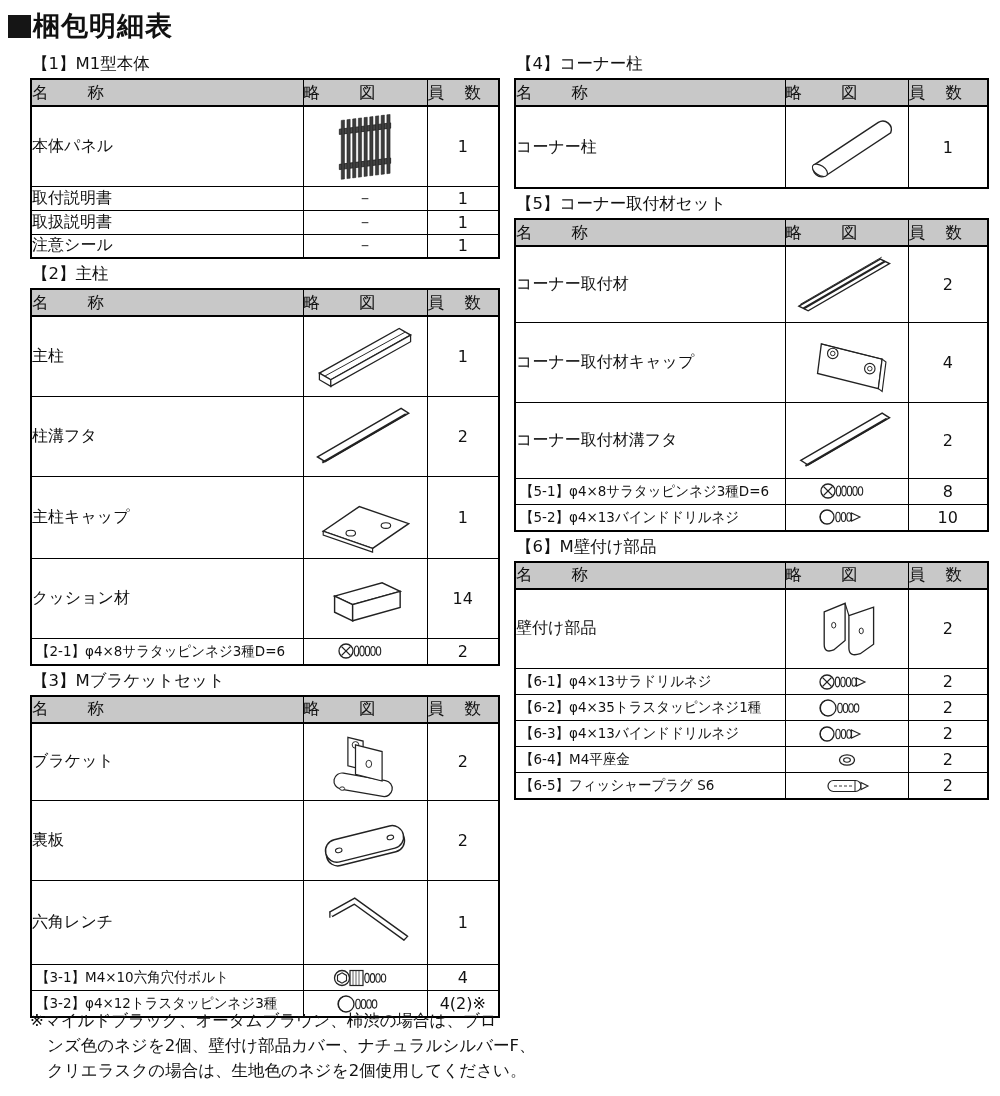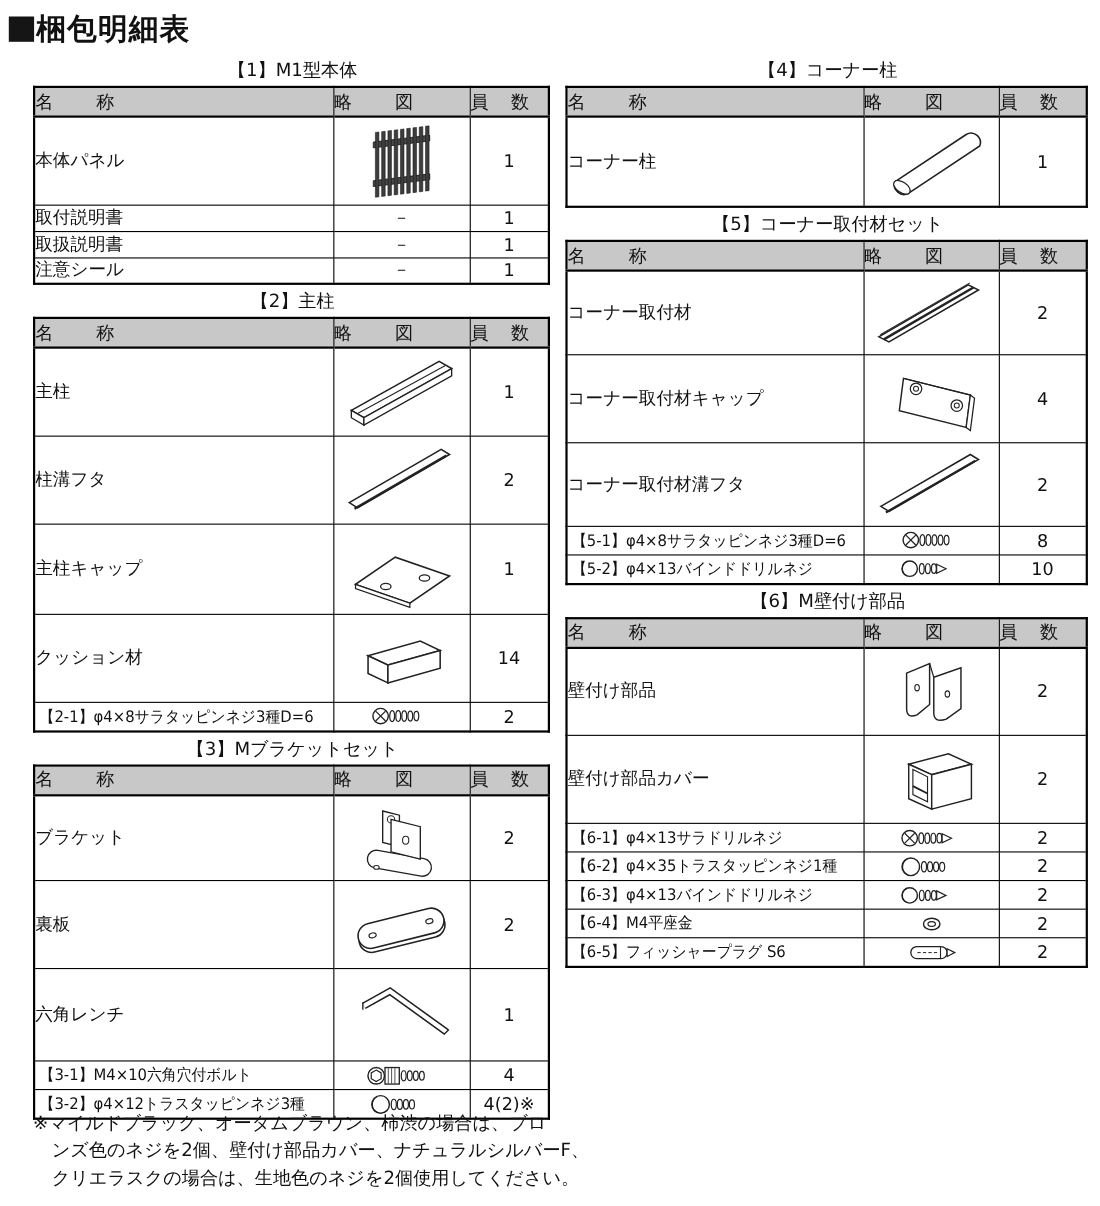--- a/index.html
+++ b/index.html
@@ -3,21 +3,21 @@
 <meta charset="utf-8">
 <style>
   html,body{margin:0;padding:0;background:#fff;}
   body{font-family:"DejaVu Sans","Liberation Sans",sans-serif;color:#111;}
   .page{position:relative;width:1000px;height:1096px;background:#fff;overflow:hidden;}
   .title{position:absolute;left:8px;top:8px;display:flex;align-items:center;font-weight:bold;font-size:27px;letter-spacing:1px;}
   .title .sq{width:23px;height:23px;background:#151515;margin-right:2px;flex:0 0 auto;}
   .col{position:absolute;top:50px;}
   .col-left{left:30px;width:470px;}
   .col-right{left:514px;width:475px;}
-  .sec-label{font-size:16.5px;line-height:22px;margin:4px 0 3px 2px;white-space:nowrap;text-align:center;}
+  .sec-label{font-size:16.5px;line-height:22px;margin:4px 0 3px 2px;white-space:nowrap;}
   .col-left > .sec-label:first-child, .col-right > .sec-label:first-child{margin-top:3px;}
   table.parts{border-collapse:collapse;table-layout:fixed;width:100%;background:#fff;}
   table.parts{border:2px solid #000;}
   table.parts td{border:1.4px solid #000;padding:0;vertical-align:middle;font-size:16px;overflow:hidden;}
   tr.hdr td{background:#c8c8c8;text-align:left;font-size:16.5px;height:25px;border-bottom:2px solid #000;letter-spacing:2px;}
   td.name{padding-left:10px;}
   td.qty{text-align:center;font-size:17px;}
   td.sketch{text-align:center;}
   td.sketch svg{display:block;margin:0 auto;}
   td.sketch.dash{font-size:15px;}
@@ -464,29 +464,20 @@
       </tr>
       <tr style="height:80px">
         <td class="name">壁付け部品</td>
         <td class="sketch">
               <svg width="118" height="76" viewBox="0 0 120 80">
                 <use href="#sym-wallbracket"></use>
               </svg>
             </td>
         <td class="qty">2</td>
       </tr>
-      <tr style="height:80px">
-        <td class="name">壁付け部品カバー</td>
-        <td class="sketch">
-              <svg width="118" height="76" viewBox="0 0 120 80">
-                <use href="#sym-wallcover"></use>
-              </svg>
-            </td>
-        <td class="qty">2</td>
-      </tr>
       <tr class="small">
         <td class="name"><span class="cond">【6-1】φ4×13サラドリルネジ</span></td>
         <td class="sketch">
               <svg width="70" height="22" viewBox="0 0 70 22">
                 <use href="#sym-flatdrill"></use>
               </svg>
             </td>
         <td class="qty">2</td>
       </tr>
       <tr class="small">

